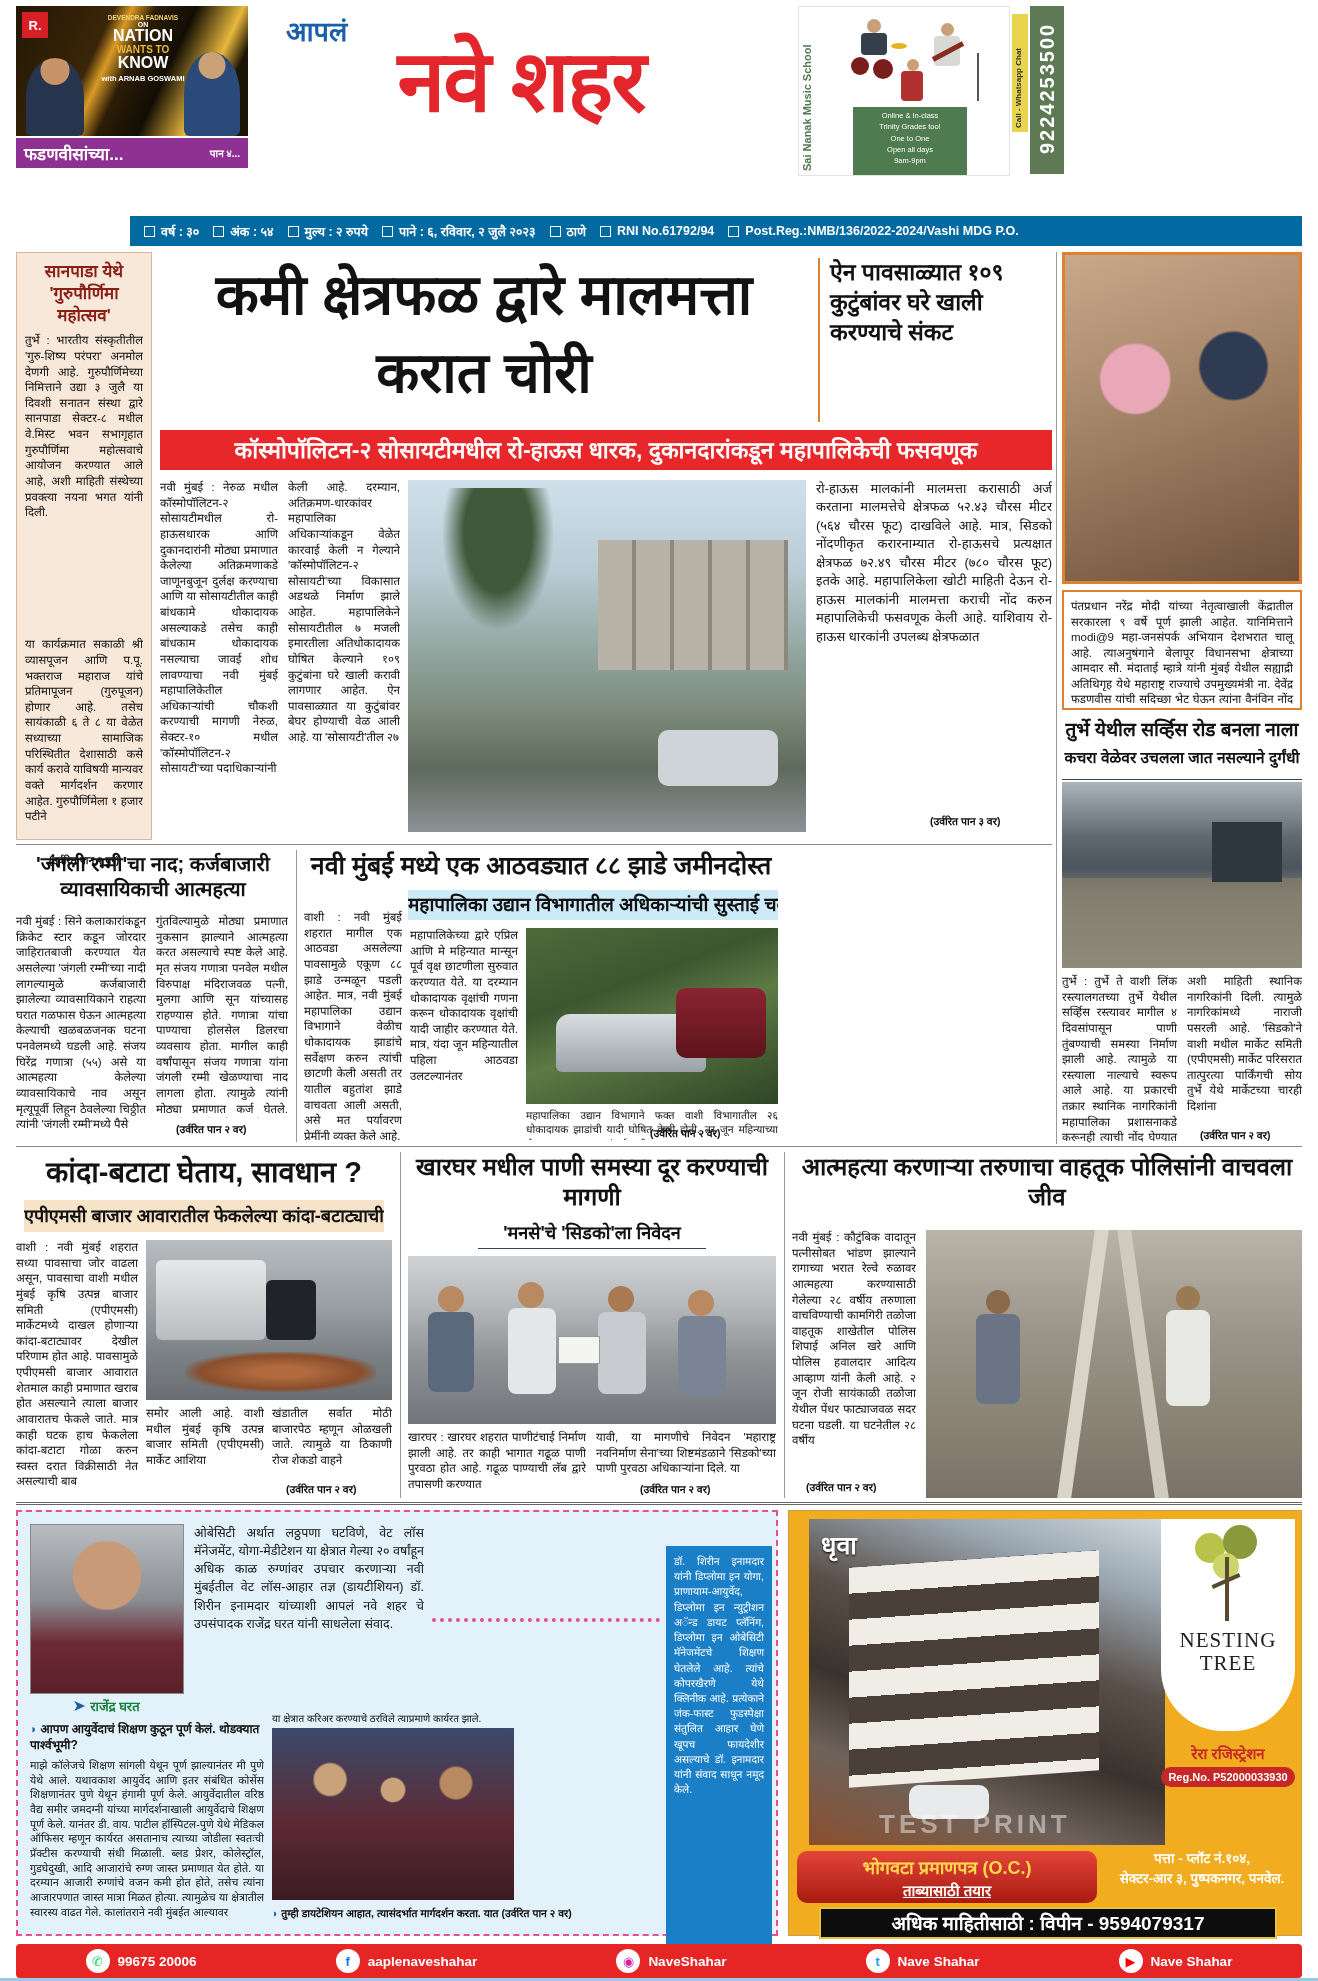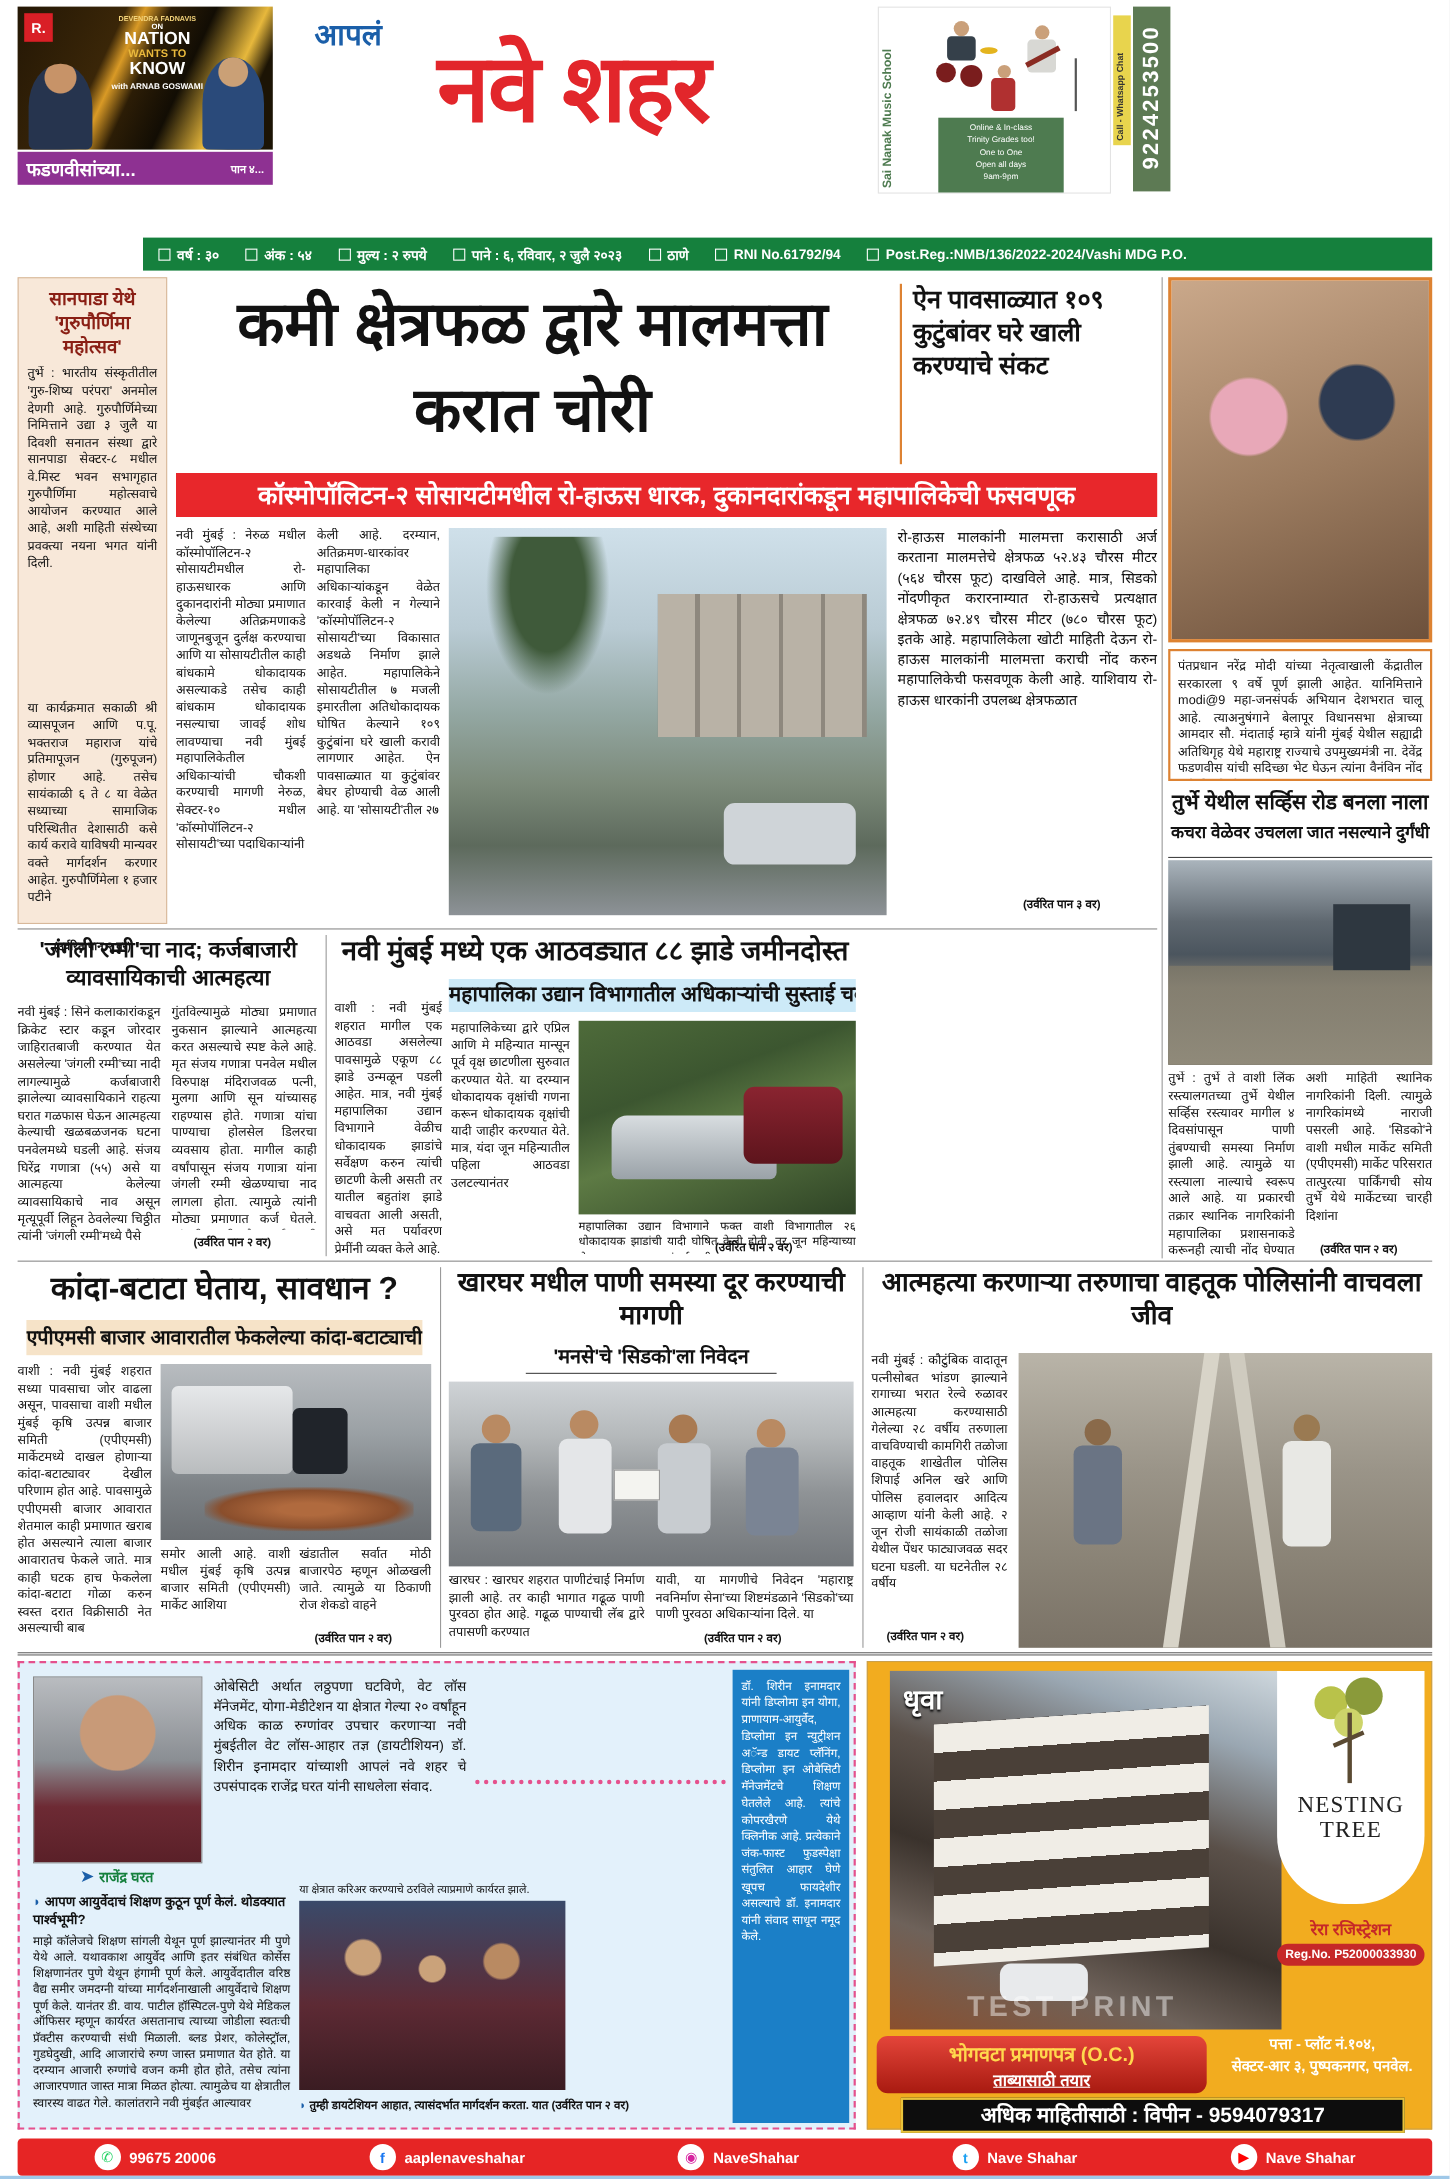--- a/index.html
+++ b/index.html
@@ -16,37 +16,37 @@
   
   .rep-ad{background:linear-gradient(115deg,#241705 0%,#3a2608 34%,#d99a26 40%,#2c1d06 48%,#120d04 62%,#e7b83c 78%,#1c1405 86%);}
   .rep-logo{background:#d91f26;color:#fff;font-weight:bold;font-size:13px;display:flex;align-items:center;justify-content:center;}
   .purple-band{background:#8e3192;color:#fff;display:flex;align-items:center;justify-content:space-between;padding:0 8px;box-sizing:border-box;}
   .masthead-pre{color:#1b5fa9;font-weight:bold;font-size:27px;}
   .masthead-title{color:#e2262b;font-weight:800;font-size:86px;text-align:center;line-height:1.0;letter-spacing:-2px;}
   .music-ad{background:#fff;border:1px solid #e3e3e3;}
   .music-green{background:#4e7b50;color:#fff;font-size:7.5px;line-height:1.5;text-align:center;padding:3px 2px;}
   .calltag{background:#e8d44d;color:#333;font-size:8px;font-weight:bold;}
   .phonestrip{background:#5d7a54;color:#fff;font-weight:bold;font-size:20px;letter-spacing:2px;text-align:center;}
-  .infobar{background:#15803d;color:#fff;display:flex;align-items:center;font-size:12.5px;font-weight:bold;gap:24px;padding:0 14px;box-sizing:border-box;}
+  .infobar{background:#0369a1;color:#fff;display:flex;align-items:center;font-size:12.5px;font-weight:bold;gap:14px;padding:0 14px;box-sizing:border-box;}
   .infobar .it{display:flex;align-items:center;gap:6px;white-space:nowrap;}
   .sq{width:9px;height:9px;border:1.5px solid #fff;display:inline-block;flex:none;}
   
   .strap{background:#e8272b;color:#fff;font-weight:bold;font-size:23px;text-align:center;line-height:40px;white-space:nowrap;overflow:hidden;}
   .gurubox{background:#f8e8d9;border:1px solid #d8b89a;box-sizing:border-box;padding:8px;}
   .guru-title{color:#8a1f15;font-weight:800;font-size:17px;text-align:center;line-height:1.3;}
   .sidebox{font-weight:800;font-size:23px;line-height:1.3;border-left:2px solid #dd8232;padding-left:10px;box-sizing:border-box;}
   .capbox{border:2px solid #dd8232;box-sizing:border-box;padding:7px;font-size:11.5px;line-height:1.35;text-align:justify;overflow:hidden;}
   .subhead-blue{background:#cdeaf8;font-weight:800;font-size:19px;text-align:center;line-height:30px;white-space:nowrap;overflow:hidden;}
   .subhead-beige{background:#f6e3c8;font-weight:800;font-size:18px;text-align:center;line-height:32px;white-space:nowrap;overflow:hidden;}
   .h-center{text-align:center;line-height:1.25;}
   
   .intbox{background:#e3f1fb;border:2px dashed #e5518d;box-sizing:border-box;}
   .int-headline{color:#0f2a4a;font-weight:800;font-size:25px;text-align:center;line-height:1.3;}
   .dots{border-bottom:4px dotted #e5518d;}
-  .bluebox{background:#1b7fc7;color:#fff;font-size:10.5px;line-height:1.45;text-align:justify;padding:8px;box-sizing:border-box;overflow:hidden;}
+  .bluebox{background:#1b7fc7;color:#fff;font-size:10.5px;line-height:1.45;text-align:justify;padding:8px;box-sizing:border-box;overflow:hidden;margin-top:28px;}
   .qline{font-weight:bold;font-size:12px;color:#111;line-height:1.3;}
   .qmark{color:#1b5fa9;font-weight:bold;}
   .byline{color:#15803d;font-weight:bold;font-size:13px;}
   
   .dhruva{background:#f2ac1f;border:1px solid #caa04a;box-sizing:border-box;}
   .dh-build{background:linear-gradient(200deg,#cfd8de 0%,#9aa7b2 18%,#5a5049 40%,#3a322c 60%,#6e625a 78%,#8a4f2e 100%);margin-left:12px;}
   .dh-title{color:#fff;font-weight:800;font-size:25px;text-shadow:0 1px 2px #000;}
   .watermark{color:rgba(255,255,255,.45);font-size:26px;font-weight:bold;letter-spacing:4px;}
   .nest-panel{background:#fff;border-radius:0 0 62px 62px;text-align:center;overflow:hidden;}
   .nest-name{font-family:"Liberation Serif",serif;font-size:21px;letter-spacing:1px;color:#222;line-height:1.1;}

